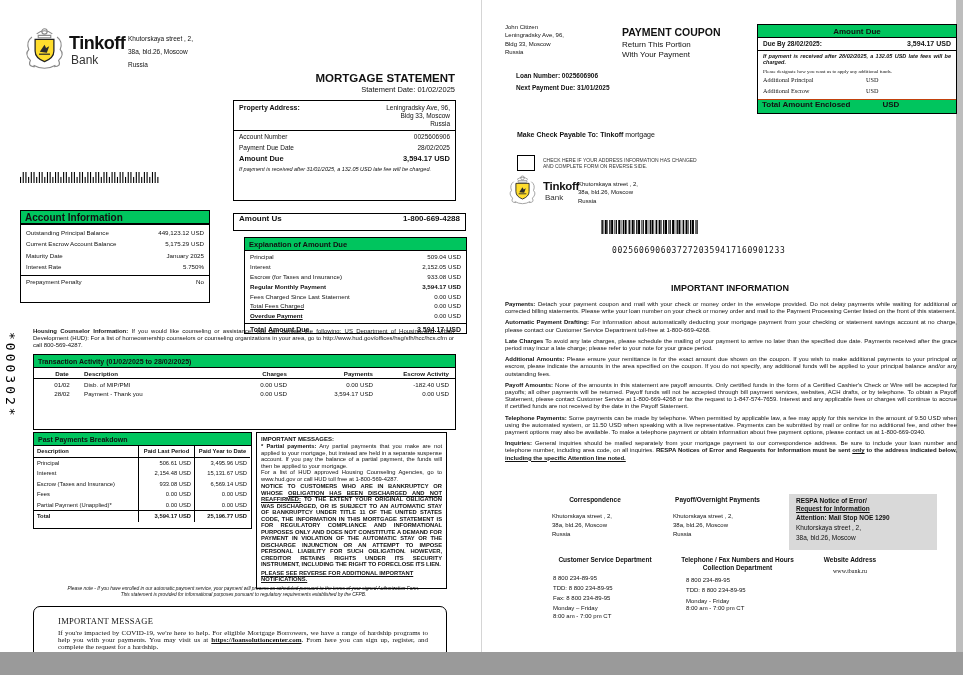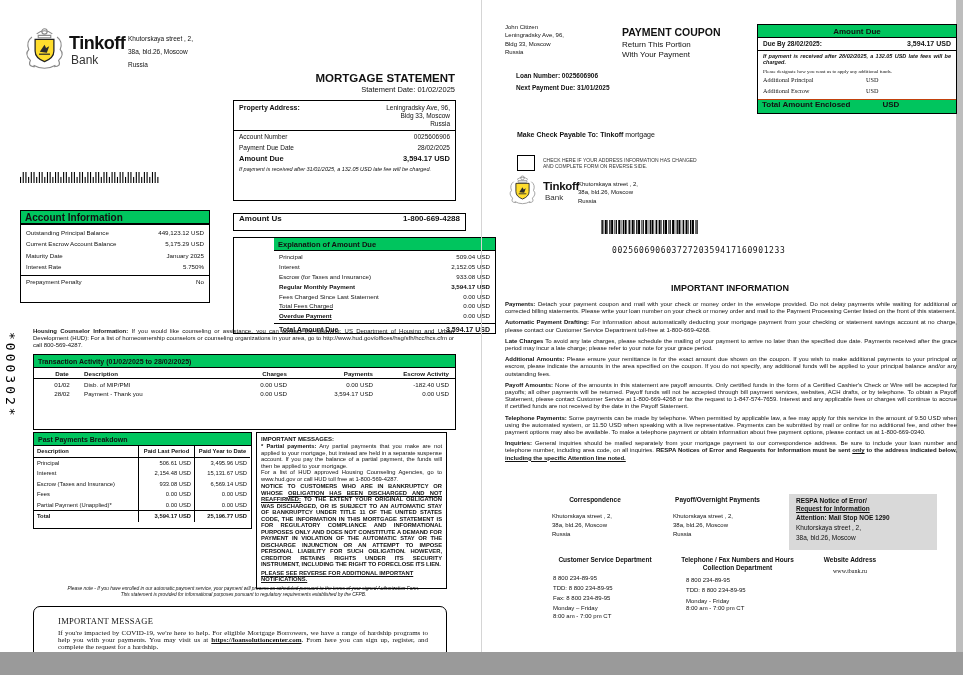--- a/index.html
+++ b/index.html
@@ -157,21 +157,21 @@
         <span>3,594.17 USD</span>
     </div>
     <div class="i f55" style="padding:3px 5px 0 5px;">If payment is received after 31/01/2025, a 132.05 USD late fee will be charged.</div>
   </div>
 
   <div class="abs box2 rowf" style="left:233px;top:213px;width:221px;height:16px;padding:0 5px;">
     <span class="b f8">Amount Us</span>
     <span class="b f8">1-800-669-4288</span>
   </div>
 
-  <div class="abs box2" style="left:233px;top:237px;width:221px;height:95px;padding-left:40px;">
+  <div class="abs box2" style="left:244px;top:237px;width:221px;height:95px;">
     <div class="greenbar" style="height:12px;font-size:7.5px;">Explanation of Amount Due</div>
     <div class="xrow f62">
       <span>Principal</span>
         <span>509.04 USD</span>
       </div>
     <div class="xrow f62">
       <span>Interest</span>
         <span>2,152.05 USD</span>
       </div>
     <div class="xrow f62">

